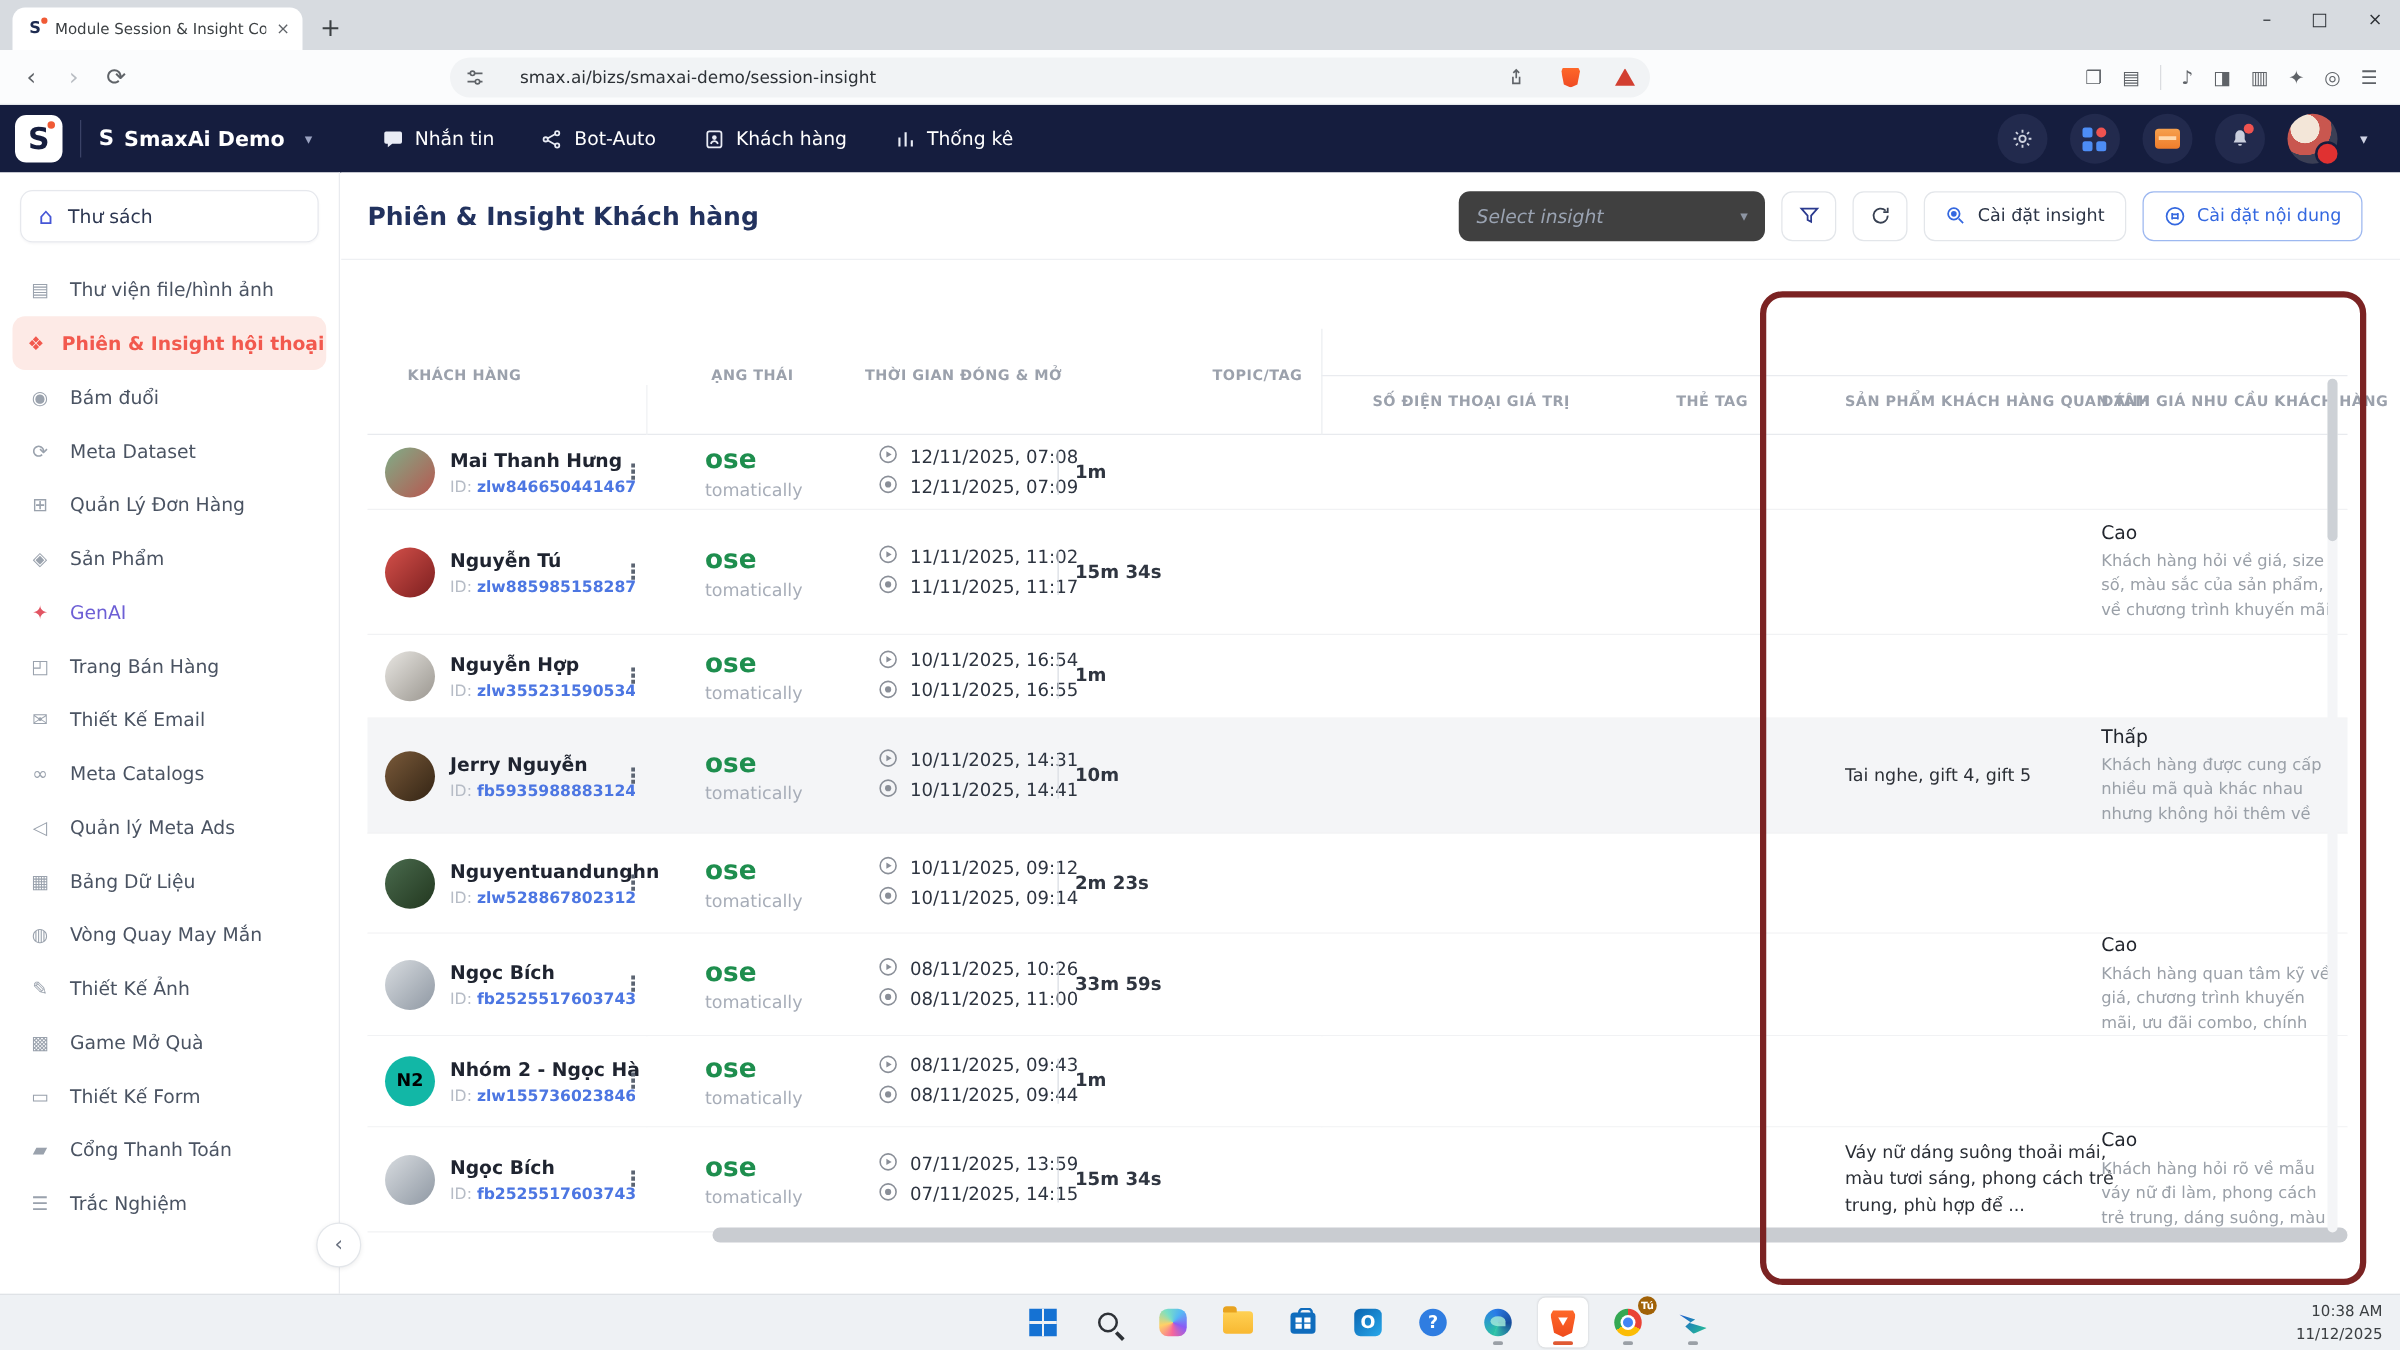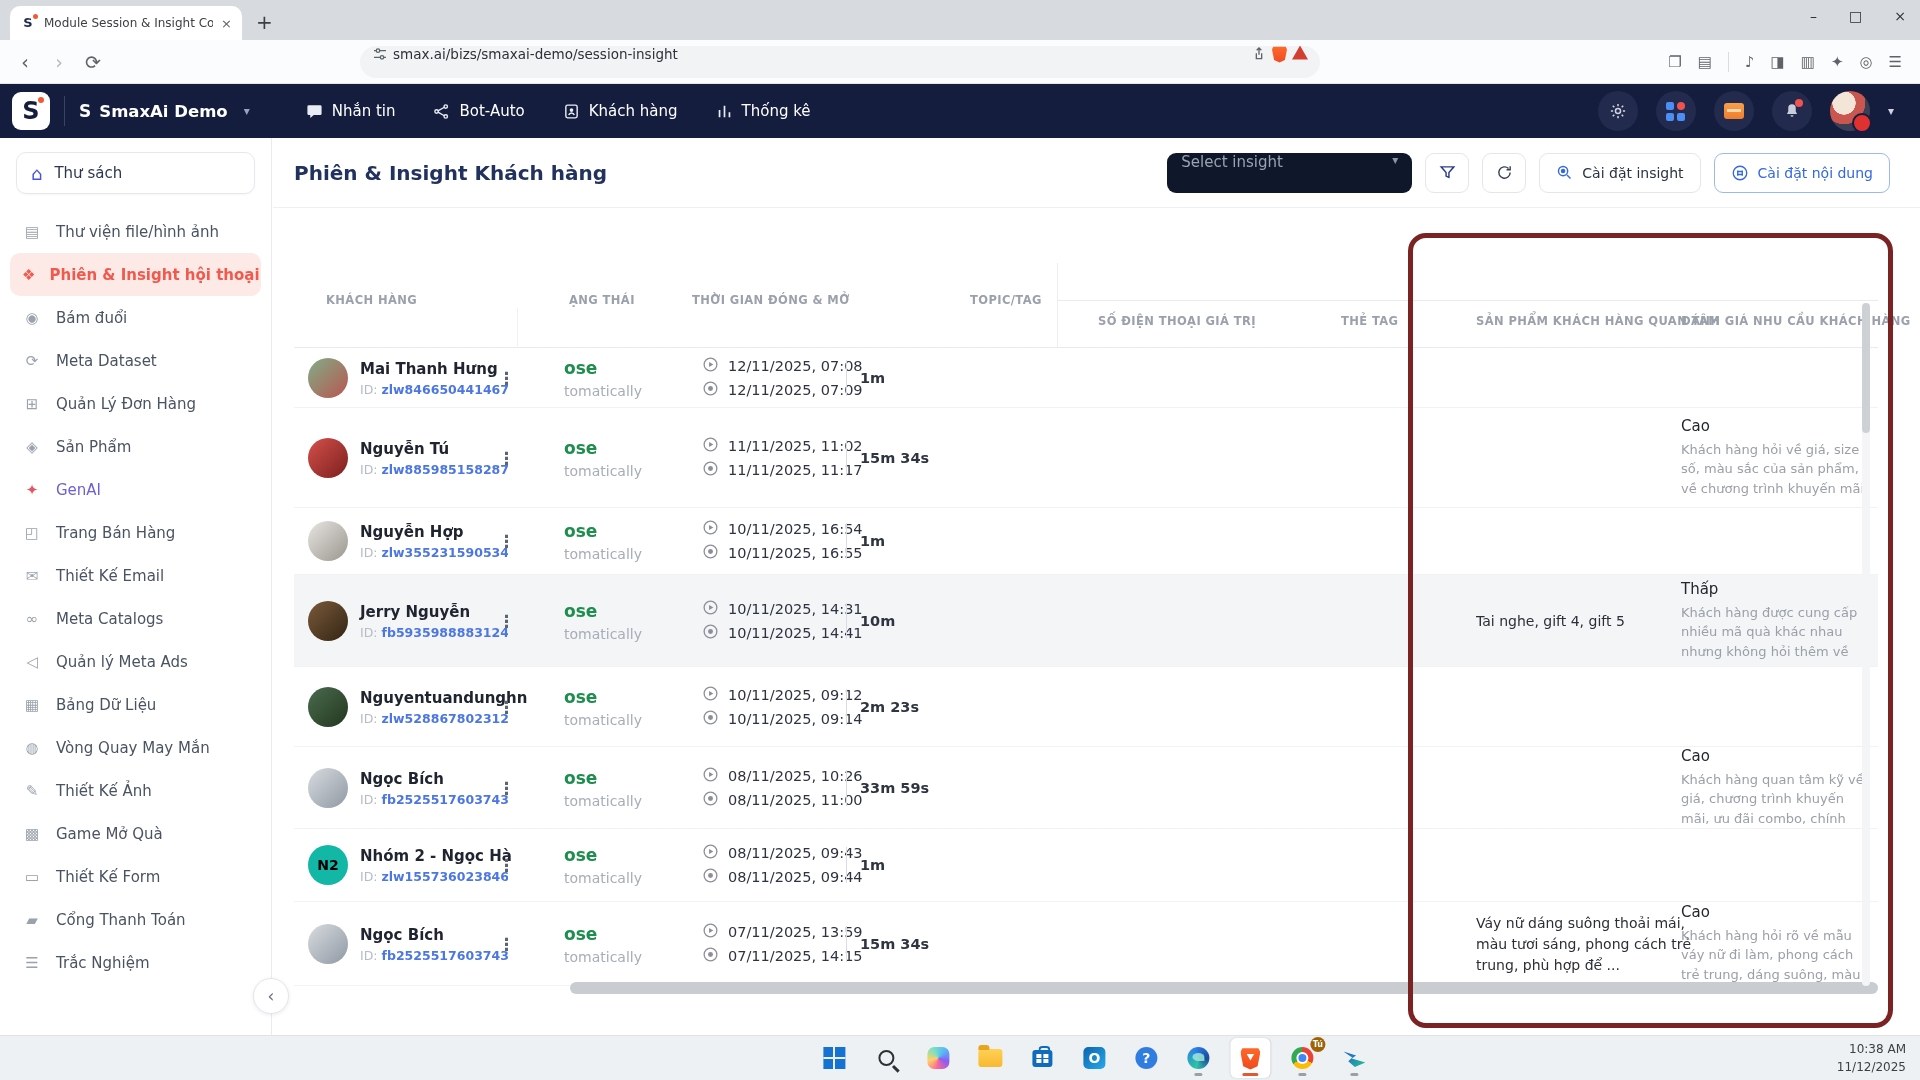--- a/index.html
+++ b/index.html
@@ -12,21 +12,21 @@
   .tab { width:232px; height:34px; background:#fff; border-radius:10px 10px 0 0; margin-left:10px; display:flex; align-items:center; padding:0 10px; gap:8px; }
   .tab-fav { width:16px; height:16px; font-weight:bold; color:#1d2b50; font-size:13px; line-height:16px; text-align:center; position:relative; }
   .tab-fav::after { content:""; position:absolute; right:-2px; top:-1px; width:5px; height:5px; border-radius:50%; background:#f05a35; }
   .tab-title { font-size:12px; color:#3c4043; white-space:nowrap; overflow:hidden; flex:1; }
   .tab-close { color:#5f6368; font-size:13px; cursor:pointer; }
   .newtab { color:#3c4043; font-size:20px; margin-left:14px; margin-bottom:6px; }
   .winctl { position:absolute; right:14px; top:8px; display:flex; gap:32px; color:#2d3136; font-size:14px; }
   #toolbar { position:absolute; left:0; top:40px; width:1920px; height:44px; background:#fbfcfd; border-bottom:1px solid #e3e6ea; display:flex; align-items:center; }
   .nav-glyph { color:#5f6368; font-size:19px; width:34px; text-align:center; }
   .nav-glyph.dim { color:#b8bcc2; }
-  .urlpill { height:32px; width:960px; margin-left:250px; background:#f1f3f5; border-radius:16px; display:flex; align-items:flex-start; padding:0 12px; gap:5px; }
+  .urlpill { height:32px; width:960px; margin-left:250px; background:#f1f3f5; border-radius:16px; display:flex; align-items:center; padding:0 12px; gap:28px; }
   .url-text { font-size:13.5px; color:#2d3136; flex:1; }
   .shield-orange { width:15px; height:17px; background:linear-gradient(#ff6a2a,#ef4a23); clip-path:polygon(8% 8%,92% 8%,100% 24%,86% 86%,50% 100%,14% 86%,0 24%); }
   .tri-red { width:16px; height:14px; background:#d23f31; clip-path:polygon(50% 0,100% 100%,0 100%); }
   .tb-right { margin-left:auto; display:flex; align-items:center; gap:16px; padding-right:18px; color:#5f6368; font-size:15px; }
   .tb-right .sep { width:1px; height:20px; background:#dadce0; }
 
   
   #appnav { position:absolute; left:0; top:84px; width:1920px; height:54px; background:#151d3e; display:flex; align-items:center; color:#fff; }
   .logo-box { width:38px; height:38px; background:#fff; border-radius:9px; margin-left:12px; display:flex; align-items:center; justify-content:center; font-weight:bold; font-size:24px; color:#151d3e; position:relative; }
   .logo-box::after { content:""; position:absolute; top:5px; right:6px; width:6px; height:6px; border-radius:50%; background:#f05a35; }
@@ -65,21 +65,21 @@
   .side-item.active .si-icon, .side-item.active .si-label { color:#f2594e; font-weight:bold; }
   .side-item.accent .si-icon { color:#e25563; }
   .side-item.accent .si-label { color:#6d5fd5; }
   .collapse-btn { position:absolute; left:253px; top:978px; width:36px; height:36px; border-radius:50%; background:#fff; border:1px solid #e3e6ea; box-shadow:0 1px 4px rgba(0,0,0,.08); display:flex; align-items:center; justify-content:center; color:#6b7280; font-size:17px; cursor:pointer; z-index:5; }
 
   
   #main { position:absolute; left:273px; top:138px; width:1647px; height:897px; background:#fff; }
   .page-head { position:absolute; left:0; top:0; width:100%; height:70px; border-bottom:1px solid #eef0f3; display:flex; align-items:center; padding:0 30px 0 21px; }
   .page-title { font-size:20px; font-weight:bold; color:#22325e; }
   .head-controls { margin-left:auto; display:flex; align-items:center; gap:13px; }
-  .sel-insight { width:245px; height:40px; background:#0f172a; border-radius:9px; display:flex; padding:0 14px; color:#9aa3b2; font-size:15px; cursor:pointer; }
+  .sel-insight { width:245px; height:40px; background:#404040; border-radius:9px; display:flex; align-items:center; padding:0 14px; color:#9aa3b2; font-size:15px; cursor:pointer;font-style:italic; }
   .sel-insight .car { margin-left:auto; color:#8d95a3; font-size:12px; }
   .icon-btn { width:44px; height:40px; border:1px solid #e3e6ea; background:#fff; border-radius:9px; display:flex; align-items:center; justify-content:center; cursor:pointer; color:#384152; font-size:17px; }
   .btn { height:40px; border-radius:9px; display:flex; align-items:center; gap:9px; padding:0 16px; font-size:14px; cursor:pointer; background:#fff; }
   .btn.ghost { border:1px solid #e3e6ea; color:#2b3445; }
   .btn.blue { border:1px solid #9db8f0; color:#3468e0; }
 
   
   #table { position:absolute; left:21px; top:70px; width:1584px; height:800px; }
   .thead { position:absolute; left:0; top:0; width:100%; height:140px; }
   .h-label { position:absolute; font-size:11.5px; font-weight:bold; letter-spacing:.4px; color:#9ba1ac; white-space:nowrap; }
@@ -91,21 +91,21 @@
   .t-row { position:relative; border-bottom:1px solid #f1f2f4; background:#fff; }
   .t-row.shaded { background:#f4f5f7; }
   .avatar { position:absolute; left:14px; top:50%; transform:translateY(-50%); width:40px; height:40px; border-radius:50%; display:flex; align-items:center; justify-content:center; color:#000000; font-weight:bold; font-size:14px; }
   .nb { position:absolute; left:66px; top:50%; transform:translateY(-50%); width:130px; }
   .c-name { font-size:15px; font-weight:bold; color:#1f2430; white-space:nowrap; }
   .c-id { font-size:12.5px; margin-top:4px; white-space:nowrap; overflow:hidden; width:148px; }
   .c-id .pre { color:#b6bcc6; }
   .c-id a { color:#4c76e2; font-weight:bold; text-decoration:none; }
   .kebab { position:absolute; left:200px; top:50%; transform:translateY(-50%); color:#5b6472; font-size:17px; font-weight:bold; cursor:pointer; padding:4px; }
   .st { position:absolute; left:270px; top:50%; transform:translateY(-50%); }
-  .st .g { color:#1e8e4e; font-weight:bold; font-size:17px; }
+  .st .g { color:#1e8e4e; font-weight:bold; font-size:21px; }
   .st .a { color:#a7adb8; font-size:14px; margin-top:5px; }
   .tm { position:absolute; left:408px; top:50%; transform:translateY(-50%); font-size:14.5px; color:#2d3440; font-weight:500; }
   .tm .ln { display:flex; align-items:center; gap:9px; height:24px; }
   .dur { position:absolute; left:552px; top:50%; transform:translateY(-50%); border-left:1px solid #d9dde3; padding-left:13px; height:36px; display:flex; align-items:center; font-size:14.5px; font-weight:bold; color:#2f3540; white-space:nowrap; }
   .prod { position:absolute; left:1182px; top:50%; transform:translateY(-50%); width:218px; font-size:14px; color:#2b2f36; line-height:1.5; max-height:66px; overflow:hidden; }
   .rate { position:absolute; left:1387px; top:50%; transform:translateY(-50%); width:192px; }
   .rate .rt { font-size:15px; color:#22262e; font-weight:500; margin-bottom:5px; }
   .rate .rd { font-size:13px; color:#9aa0a8; line-height:1.5; max-height:59px; overflow:hidden; }
   .hscroll { position:absolute; left:276px; top:774px; width:1308px; height:12px; border-radius:6px; background:#c9ccd1; cursor:pointer; }
   .vscroll { position:absolute; left:1568px; top:95px; width:8px; height:683px; background:#f4f5f7; border-radius:4px; }

